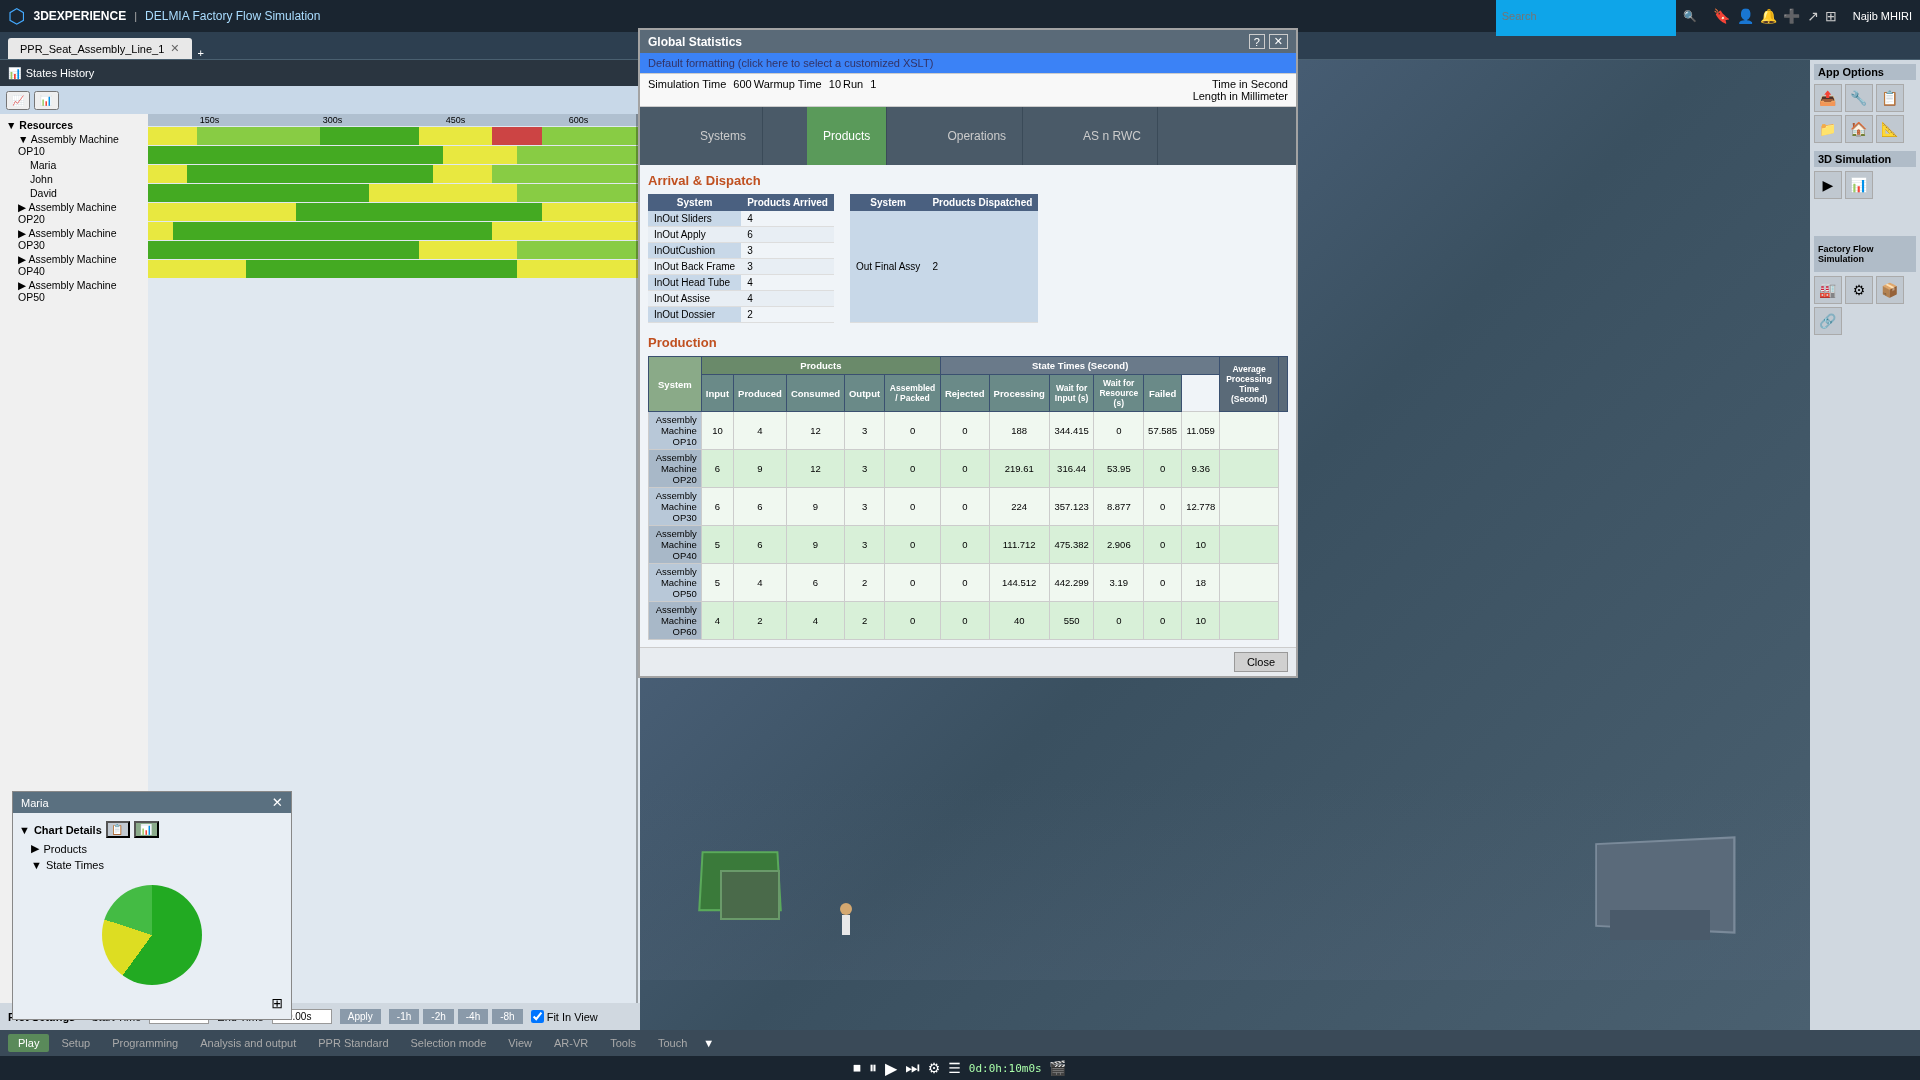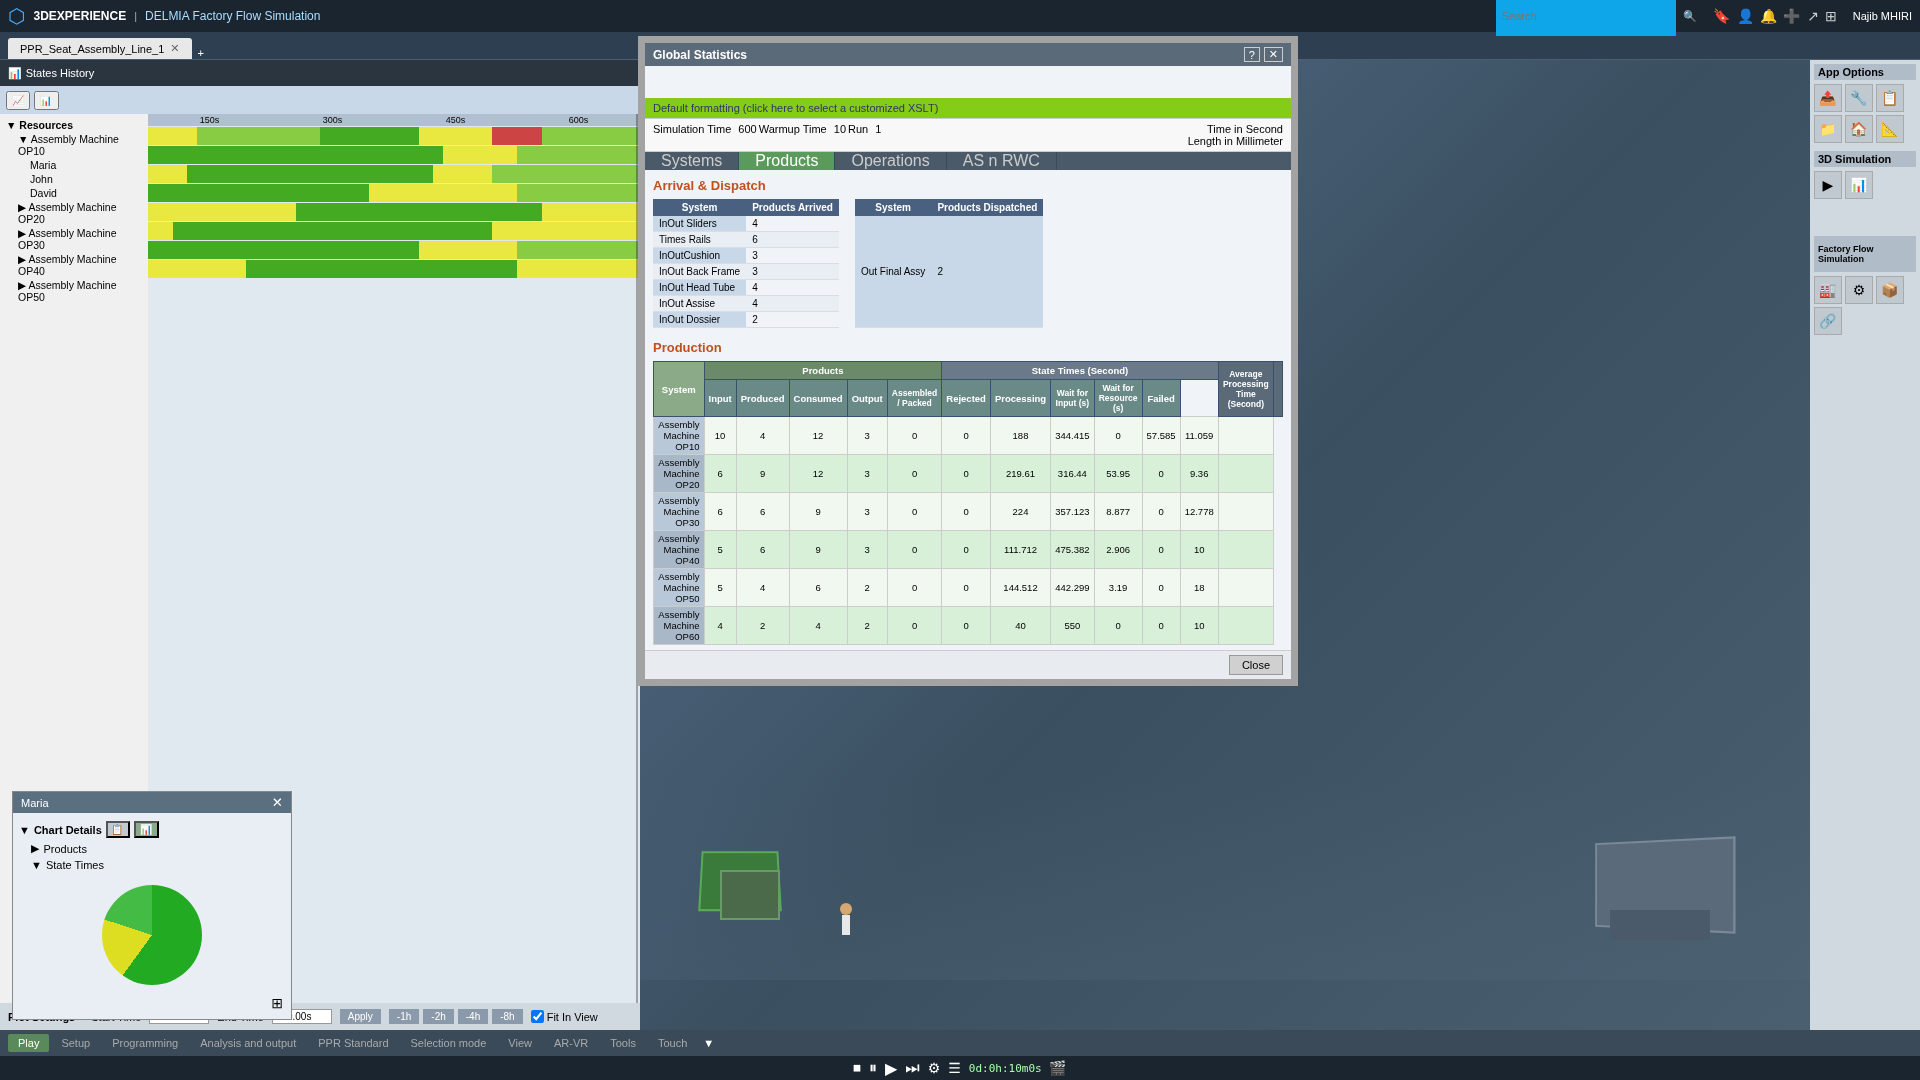--- a/index.html
+++ b/index.html
@@ -44,30 +44,30 @@
     #maria-panel { position: absolute; left: 12px; bottom: 60px; width: 280px; background: #e8eef4; border: 1px solid #888; z-index: 10; }
     #maria-panel-title { background: #5a7080; color: white; padding: 3px 8px; display: flex; justify-content: space-between; align-items: center; font-size: 11px; }
     #maria-panel-content { padding: 6px; }
     .chart-details-section { margin-bottom: 4px; }
     .section-header { display: flex; align-items: center; gap: 4px; font-size: 11px; cursor: pointer; padding: 2px 0; }
     .section-label { font-weight: bold; }
     .pie-chart-container { display: flex; justify-content: center; padding: 8px 0; }
     .pie-chart { width: 100px; height: 100px; border-radius: 50%; background: conic-gradient(#22aa22 0deg 216deg, #dddd22 216deg 288deg, #44bb44 288deg 360deg); }
 
     
-    #global-stats { position: absolute; left: 638px; top: 36px; width: 660px; height: 650px; background: #f0f4f8; border: 7px solid #a3a3a3; z-index: 20; display: flex; flex-direction: column; }
+    #global-stats { position: absolute; left: 638px; top: 28px; width: 660px; height: 650px; background: #f0f4f8; border: 2px solid #a3a3a3; z-index: 20; display: flex; flex-direction: column; }
     #gs-titlebar { background: #5a6a78; color: white; padding: 4px 8px; display: flex; justify-content: space-between; align-items: center; font-size: 12px; font-weight: bold; }
     #gs-titlebar-btns { display: flex; gap: 4px; }
     .gs-title-btn { background: none; border: 1px solid #ccc; color: white; cursor: pointer; padding: 0 4px; font-size: 11px; }
-    #gs-xslt-bar { background: #84cc16; border-bottom: 1px solid #ccc; padding: 4px 8px; font-size: 11px; color: #336; cursor: pointer; margin-top: 32px; }
+    #gs-xslt-bar { background: #3b82f6; border-bottom: 1px solid #ccc; padding: 4px 8px; font-size: 11px; color: #336; cursor: pointer; }
     #gs-info { background: #f8f8f8; padding: 4px 8px; display: flex; gap: 40px; border-bottom: 1px solid #ccc; }
     .gs-info-col { display: flex; flex-direction: row; gap: 2px; }
     .gs-info-right { margin-left: auto; text-align: right; }
     #gs-tabs { display: flex; background: #4a5a68; }
-    .gs-tab { padding: 0 16px; color: #ccc; cursor: pointer; font-size: 16px; border-right: 1px solid #3a4a58; }
+    .gs-tab { padding: 22px 16px; color: #ccc; cursor: pointer; font-size: 12px; border-right: 1px solid #3a4a58; margin-left: 44px; }
     .gs-tab.active { background: #5a9a5a; color: white; }
     #gs-body { flex: 1; overflow-y: auto; padding: 8px; }
 
     
     .section-title { font-size: 13px; font-weight: bold; color: #c05020; margin-bottom: 6px; }
     .two-col { display: flex; gap: 16px; margin-bottom: 12px; }
     .arrival-table { border-collapse: collapse; font-size: 10px; }
     .arrival-table th { background: #4a6080; color: white; padding: 3px 6px; text-align: center; }
     .arrival-table td { padding: 2px 6px; border-bottom: 1px solid #ddd; }
     .arrival-table tr:nth-child(even) td { background: #e8eef4; }
@@ -362,21 +362,21 @@
               <th>System</th>
               <th>Products Arrived</th>
             </tr>
           </thead>
           <tbody id="arrival-table-body">
             <tr>
                 <td class="system-col">InOut Sliders</td>
                 <td>4</td>
               </tr>
             <tr>
-                <td class="system-col">Times Rails</td>
+                <td class="system-col">InOut Apply</td>
                 <td>6</td>
               </tr>
             <tr>
                 <td class="system-col">InOutCushion</td>
                 <td>3</td>
               </tr>
             <tr>
                 <td class="system-col">InOut Back Frame</td>
                 <td>3</td>
               </tr>

